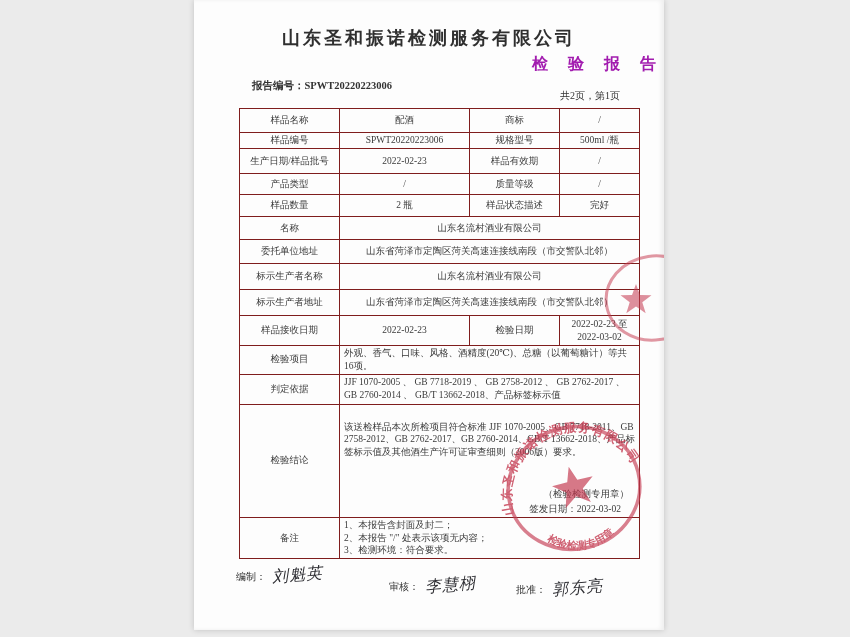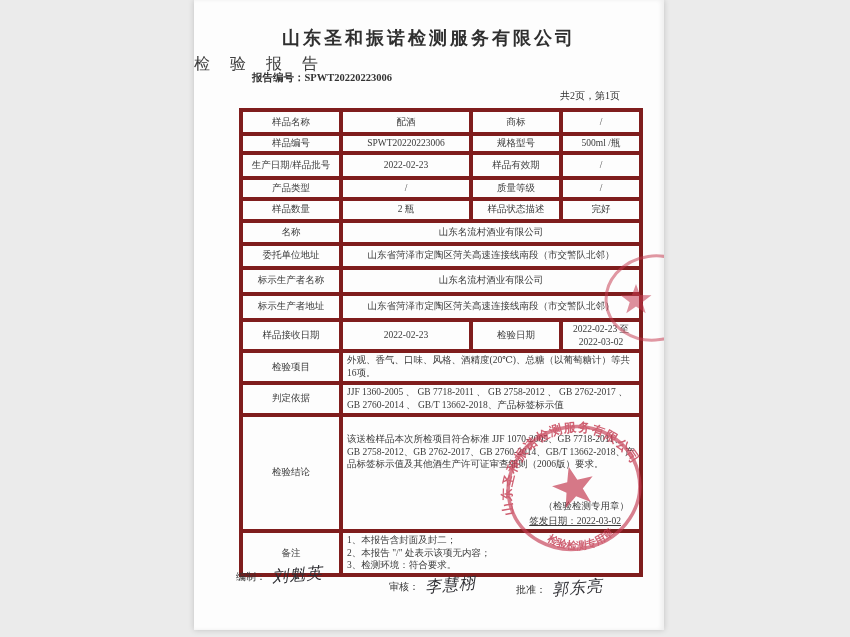--- a/index.html
+++ b/index.html
@@ -12,45 +12,45 @@
   .paper{
     position:absolute;left:194px;top:0;width:470px;height:630px;
     background:#fdfdfd;overflow:hidden;
     box-shadow:0 0 6px rgba(0,0,0,.18), inset -3px 0 4px rgba(0,0,0,.06);
   }
   .company-title{
     position:absolute;top:26px;left:0;width:100%;text-align:center;
     font-size:18px;font-weight:bold;letter-spacing:3px;color:#2f2f2f;
   }
   .doc-title{
-    position:absolute;top:54px;left:0;width:100%;text-align:left;
-    font-size:16px;font-weight:normal;letter-spacing:8px;color:#404040;
+    position:absolute;top:54px;left:0;width:100%;text-align:right;
+    font-size:16px;font-weight:bold;letter-spacing:8px;color:#a21caf;
   }
   .report-no{
-    position:absolute;top:71px;left:58px;font-size:10.5px;font-weight:bold;color:#333;
+    position:absolute;top:79px;left:58px;font-size:10.5px;font-weight:bold;color:#333;
   }
   .pagination{
     position:absolute;top:89px;right:44px;font-size:10px;color:#333;
   }
   table.report{
     position:absolute;top:108px;left:45px;width:400px;
     border-collapse:collapse;table-layout:fixed;
   }
   table.report td{
-    border:4px solid #7f1d1d;
+    border:1px solid #7f1d1d;
     font-size:9.5px;line-height:1.35;
     padding:1px 4px;vertical-align:middle;
     color:#3a3a3a;
   }
   td.lab{text-align:center;}
   td.val{text-align:center;}
   td.wide{text-align:center;}
   td.left{text-align:left;padding-left:7px;}
   .concl-right{text-align:right;margin-top:2px;padding-right:6px;}
-  .concl-right.date{padding-right:14px;text-decoration:underline;}
+  .concl-right.date{padding-right:14px;}
   .remark-line{text-align:left;}
   .footer-sign{position:absolute;font-size:10px;color:#333;}
   .sig{
     display:inline-block;margin-left:6px;
     font-family:"DejaVu Serif",serif;font-style:italic;
     font-size:16px;color:#2e2e33;transform:rotate(-5deg);letter-spacing:1px;
   }
   .stamp{position:absolute;pointer-events:none;}
   .stamp-main{left:300px;top:408px;transform:rotate(-14deg);opacity:.8;}
   .stamp-edge{left:398px;top:244px;opacity:.75;}
@@ -127,21 +127,21 @@
       <td class="val">2022-02-23</td>
       <td class="lab">检验日期</td>
       <td class="val">2022-02-23 至 2022-03-02</td>
     </tr>
     <tr style="height:28px">
       <td class="lab">检验项目</td>
       <td class="left" colspan="3">外观、香气、口味、风格、酒精度(20℃)、总糖（以葡萄糖计）等共16项。</td>
     </tr>
     <tr style="height:30px">
       <td class="lab">判定依据</td>
-      <td class="left" colspan="3">JJF 1360-2005 、 GB 7718-2011 、 GB 2758-2012 、 GB 2762-2017 、 GB 2760-2014 、 GB/T 13662-2018、产品标签标示值</td>
+      <td class="left" colspan="3">JJF 1070-2005 、 GB 7718-2019 、 GB 2758-2012 、 GB 2762-2017 、 GB 2760-2014 、 GB/T 13662-2018、产品标签标示值</td>
     </tr>
     <tr style="height:84px">
       <td class="lab">检验结论</td>
       <td class="left" colspan="3" style="vertical-align:top;padding-top:16px;">
         <div class="remark-line">该送检样品本次所检项目符合标准 JJF 1070-2005、GB 7718-2011、GB 2758-2012、GB 2762-2017、GB 2760-2014、GB/T 13662-2018、产品标签标示值及其他酒生产许可证审查细则（2006版）要求。</div>
         <div class="concl-right" style="margin-top:29px;">（检验检测专用章）</div>
         <div class="concl-right date">签发日期：2022-03-02</div>
       </td>
     </tr>
     <tr style="height:38px">

